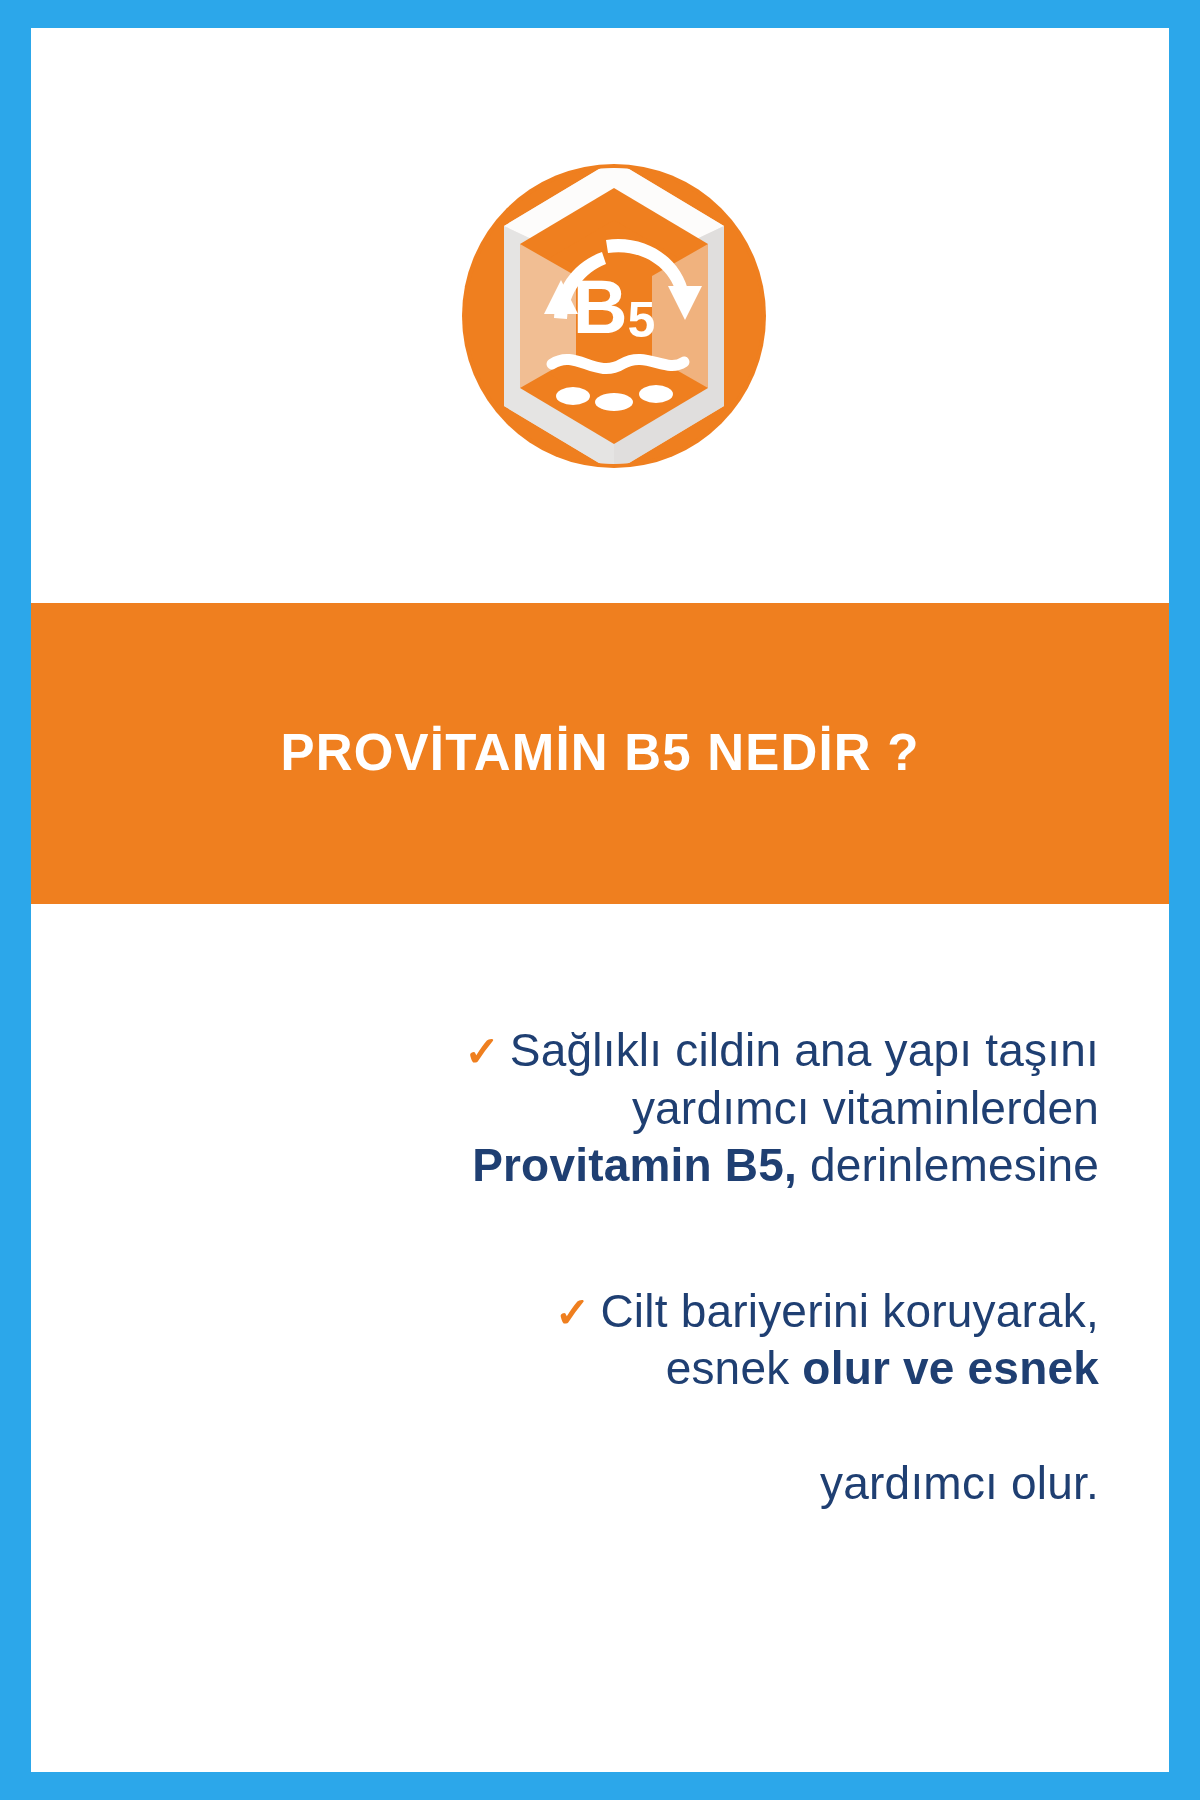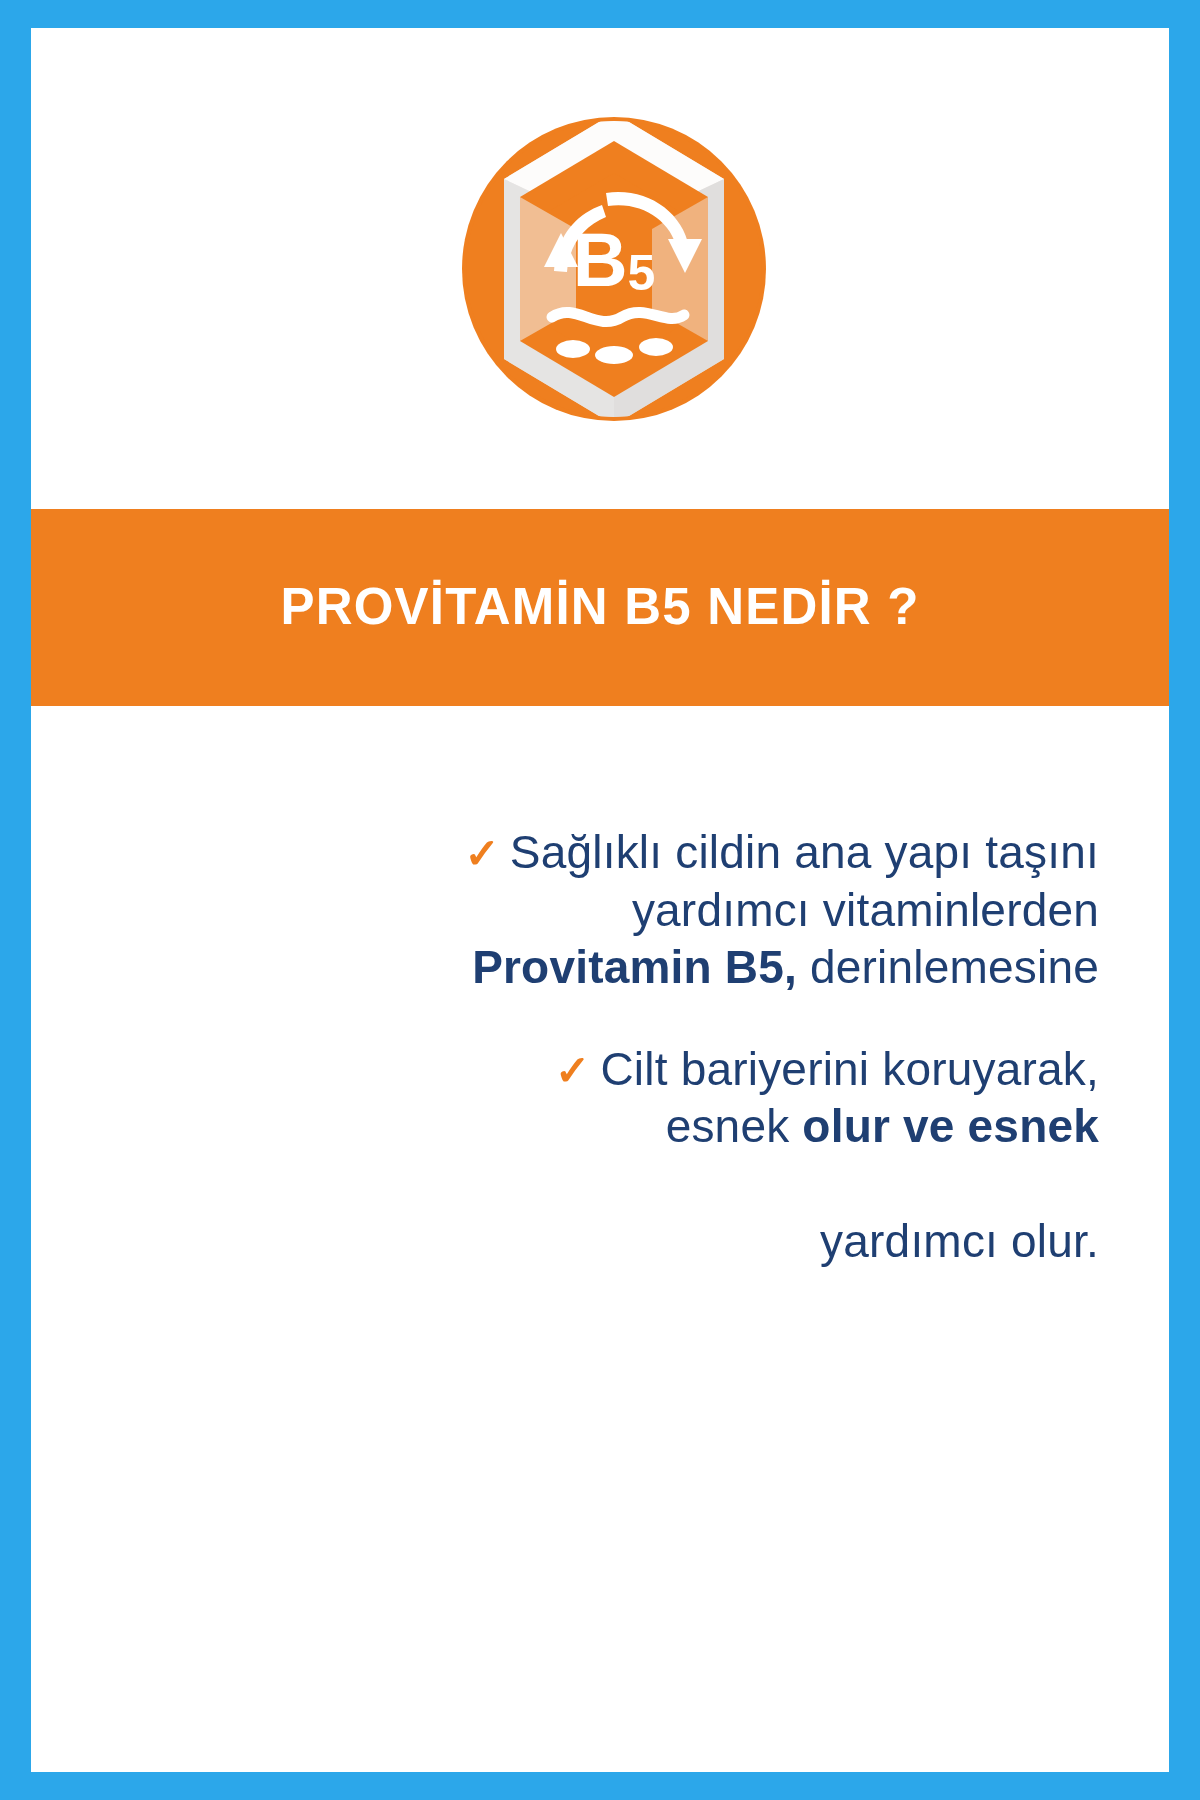--- a/index.html
+++ b/index.html
@@ -19,41 +19,41 @@
     top: 28px;
     width: 1138px;
     height: 1744px;
     background: #ffffff;
     overflow: hidden;
   }
 
   
   .logo-area {
     position: relative;
-    height: 481px;
+    height: 575px;
     display: flex;
     align-items: center;
     justify-content: center;
     padding-left: 28px;
   }
   .logo-wrap {
     position: relative;
     width: 316px;
     height: 316px;
   }
   .logo-wrap svg {
     display: block;
     width: 316px;
     height: 316px;
   }
 
   
   .title-band {
     background: #ef7f1f;
-    height: 197px;
+    height: 301px;
     display: flex;
     align-items: center;
     justify-content: center;
   }
   .title-band .title {
     color: #ffffff;
     font-size: 51px;
     font-weight: bold;
     letter-spacing: 1.2px;
     text-align: center;
@@ -68,21 +68,21 @@
     text-align: center;
   }
   .bullet-block {
     color: #1f3f72;
     font-size: 46px;
     line-height: 1.25;
     text-align: right;
     letter-spacing: 0.2px;
   }
   .bullet-block + .bullet-block {
-    margin-top: 44px;
+    margin-top: 88px;
   }
   .check {
     color: #ef7f1f;
     font-weight: bold;
     font-size: 42px;
     margin-right: 10px;
   }
   .strong {
     font-weight: bold;
   }

